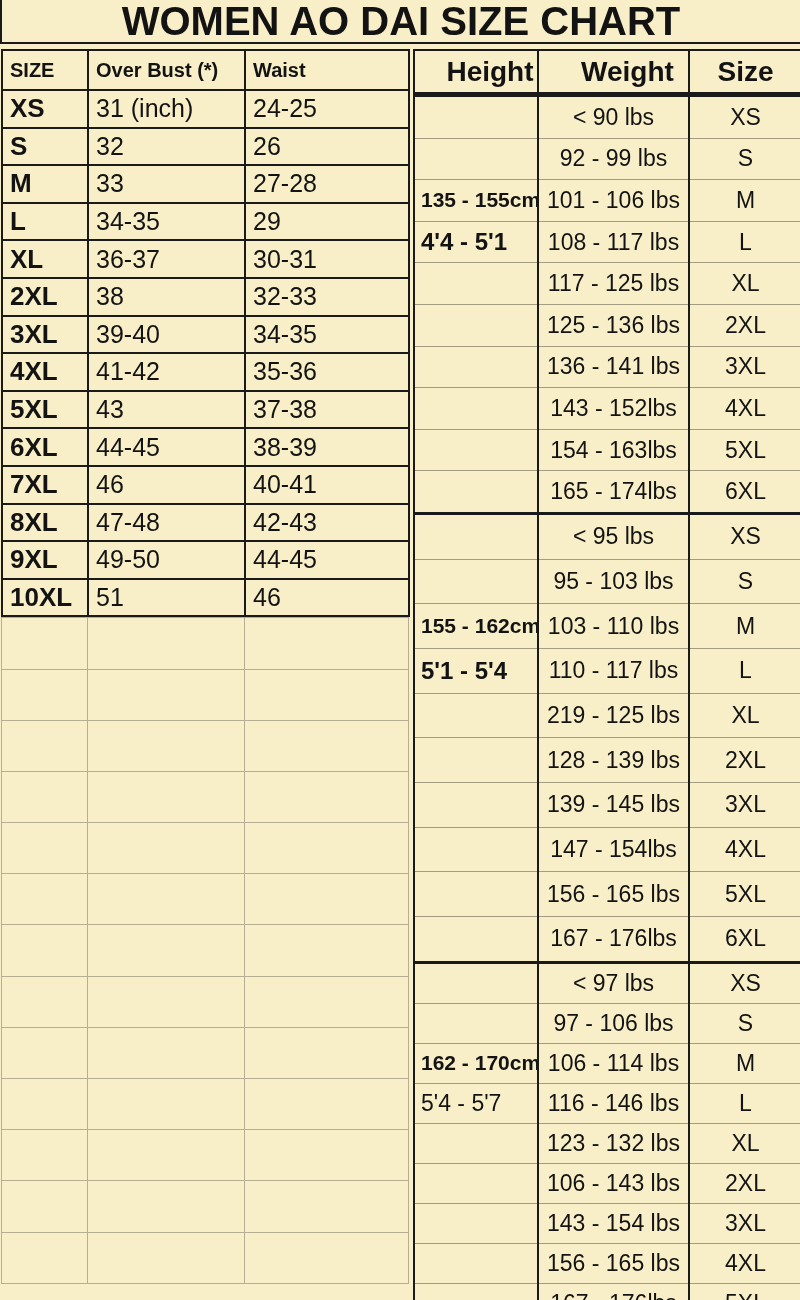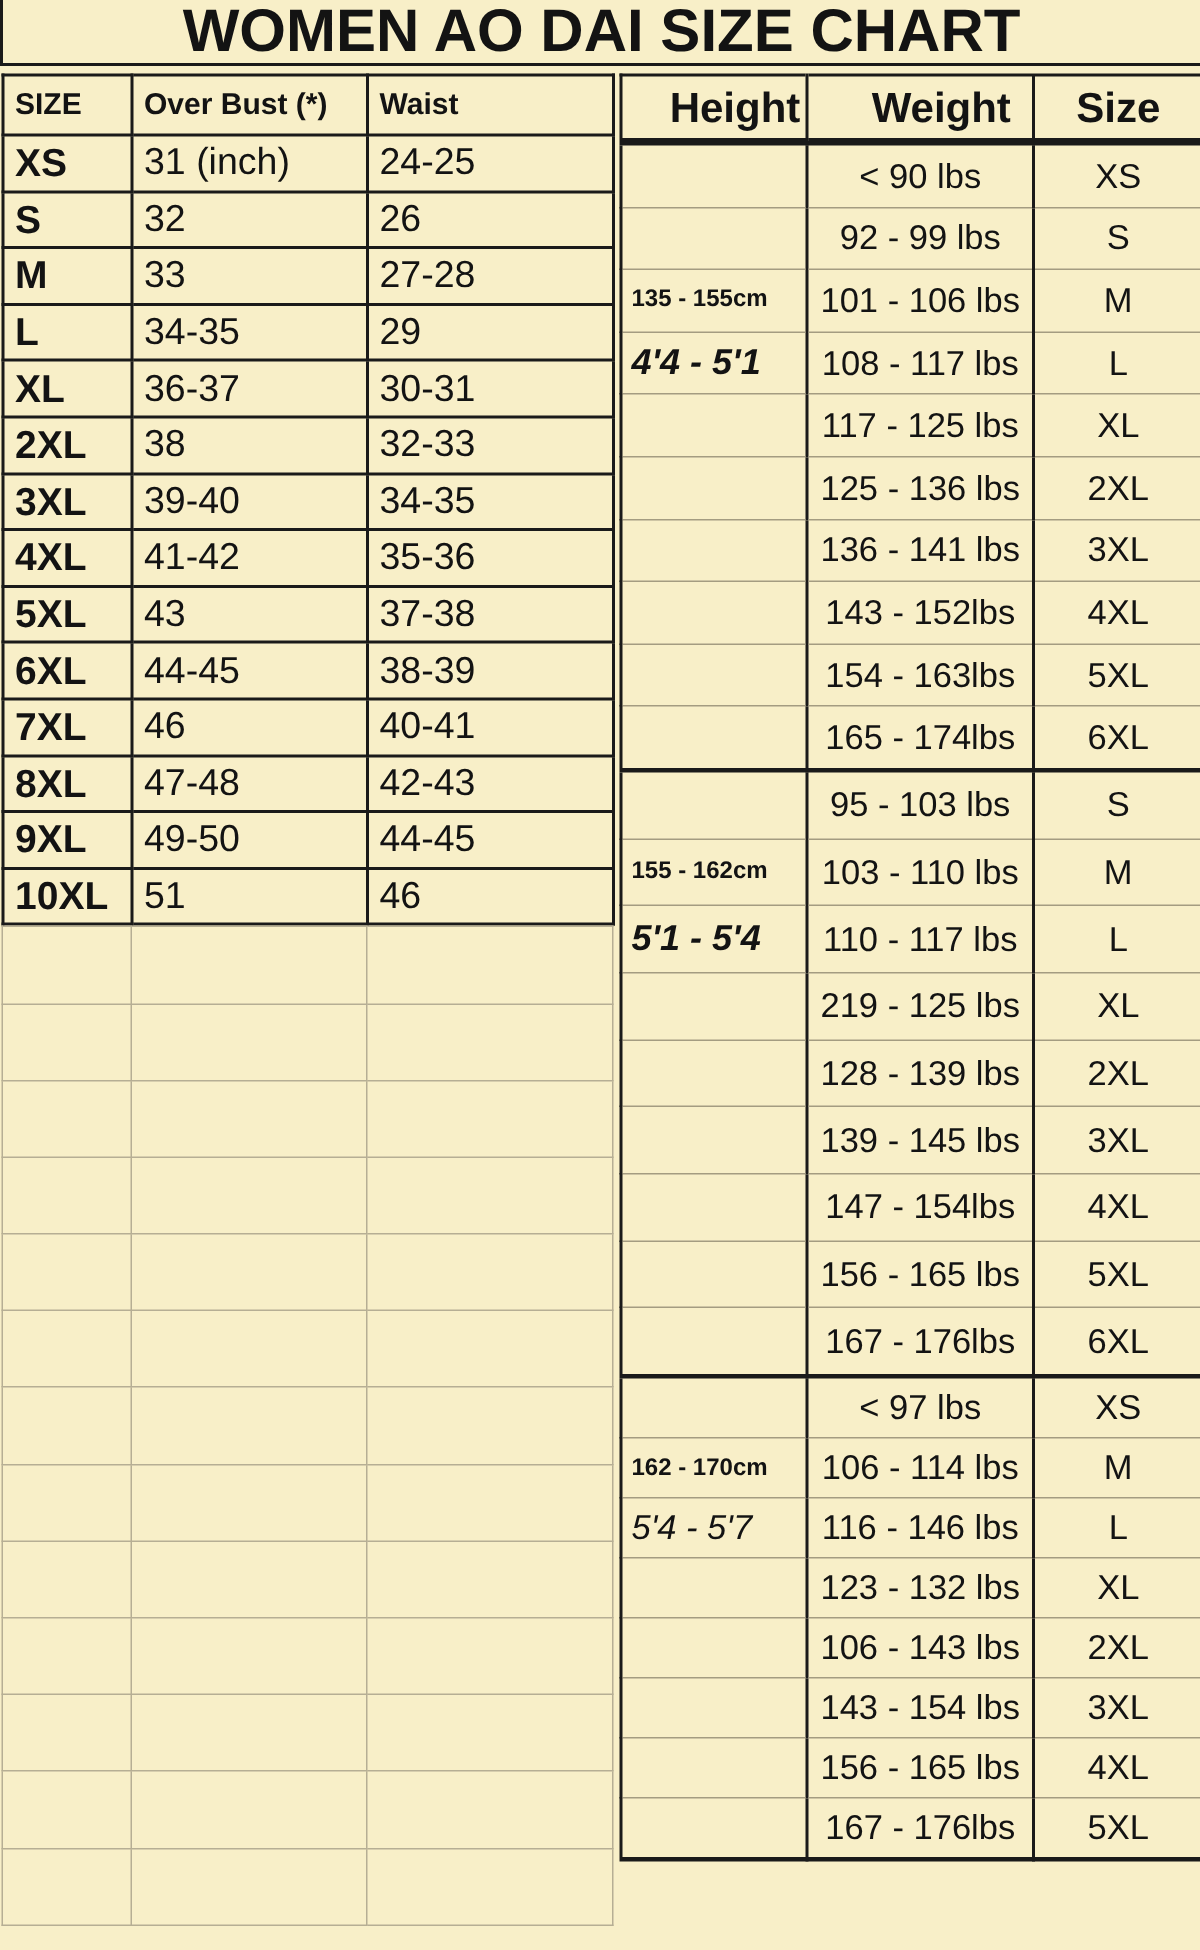--- a/index.html
+++ b/index.html
@@ -63,22 +63,22 @@
   .rt-group { width: 387px; border-left: 2px solid #1a1a1a; border-top: 3px solid #1a1a1a; }
   .rt-group.last { border-bottom: 3px solid #1a1a1a; }
   .rt-group td { border-top: 1px solid #a49c81; vertical-align: middle; }
   .rt-group tr:first-child td { border-top: none; }
   .rt-group td.h, .rt-group td.w { border-right: 2px solid #1a1a1a; }
   .rt-group td.h {
     text-align: left; padding-left: 6px;
     white-space: nowrap; overflow: hidden;
   }
   .rt-group td.w, .rt-group td.s { text-align: center; font-size: 23px; }
-  .rt-group td.h.cm { font-weight: bold; font-size: 16px; }
-  .rt-group td.h.ft { font-weight: bold; font-size: 24px; font-style: italic; }
+  .rt-group td.h.cm { font-weight: bold; font-size: 21px; }
+  .rt-group td.h.ft { font-weight: bold; font-size: 24px; }
   .rt-group td.h.ft.reg { font-weight: normal; font-size: 23px; }
   .g1 td { height: 38.6px; }
   .g2 td { height: 41.7px; }
   .g3 td { height: 37px; }
 </style>
 </head>
 <body>
 
 <div id="page">
 
@@ -326,20 +326,25 @@
 
     <table class="rt-group g2">
       <colgroup>
           <col class="col-h">
           <col class="col-w">
           <col class="col-s">
         </colgroup>
       <tbody>
       <tr>
         <td class="h"></td>
+        <td class="w">&lt; 95 lbs</td>
+        <td class="s">XS</td>
+      </tr>
+      <tr>
+        <td class="h"></td>
         <td class="w">95 - 103 lbs</td>
         <td class="s">S</td>
       </tr>
       <tr>
         <td class="h cm">155 - 162cm</td>
         <td class="w">103 - 110 lbs</td>
         <td class="s">M</td>
       </tr>
       <tr>
         <td class="h ft">5'1 - 5'4</td>
@@ -385,20 +390,25 @@
           <col class="col-w">
           <col class="col-s">
         </colgroup>
       <tbody>
       <tr>
         <td class="h"></td>
         <td class="w">&lt; 97 lbs</td>
         <td class="s">XS</td>
       </tr>
       <tr>
+        <td class="h"></td>
+        <td class="w">97 - 106 lbs</td>
+        <td class="s">S</td>
+      </tr>
+      <tr>
         <td class="h cm">162 - 170cm</td>
         <td class="w">106 - 114 lbs</td>
         <td class="s">M</td>
       </tr>
       <tr>
         <td class="h ft reg">5'4 - 5'7</td>
         <td class="w">116 - 146 lbs</td>
         <td class="s">L</td>
       </tr>
       <tr>

